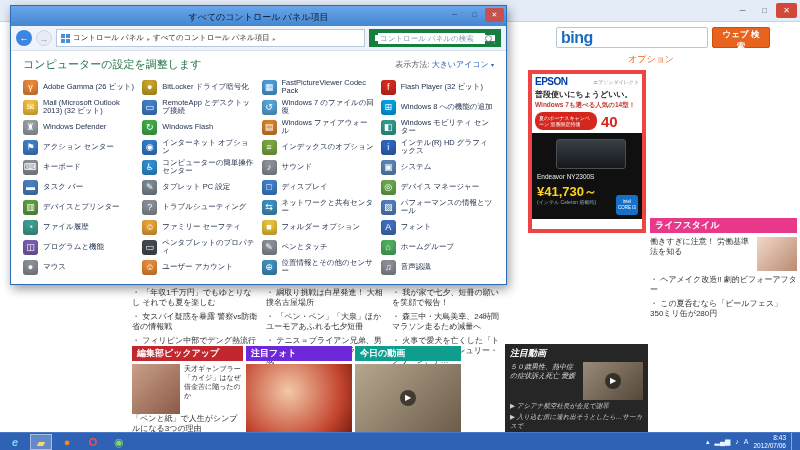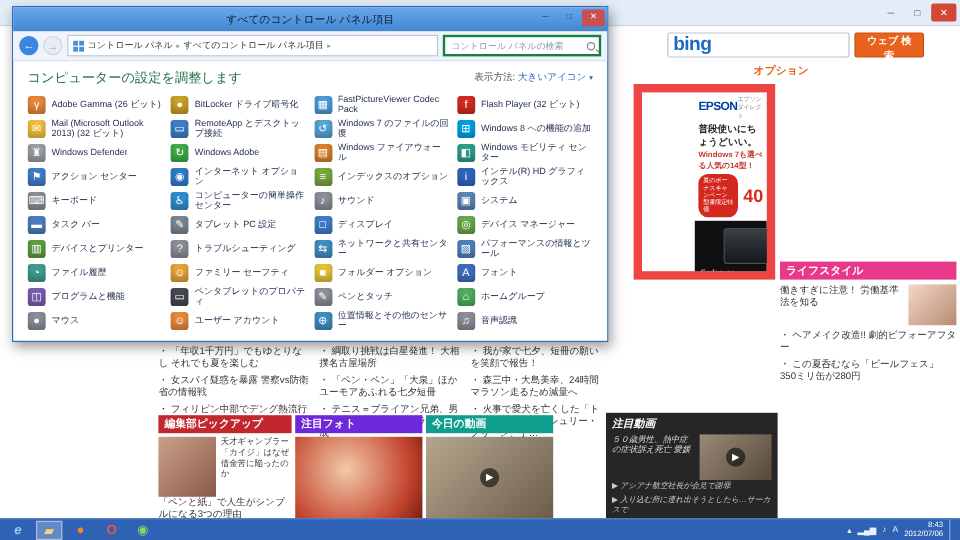--- a/index.html
+++ b/index.html
@@ -13,24 +13,24 @@
   .caps{position:absolute;right:3px;top:3px;display:flex;gap:1px;}
   .cap{width:21px;height:15px;font-size:8px;line-height:15px;text-align:center;color:#44506b;cursor:pointer;}
   .cap.close{background:#d14836;color:#fff;border-radius:2px;}
   .page{position:relative;height:410px;background:#fff;overflow:hidden;}
 
   
   .searchbar{display:flex;align-items:center;border:1px solid #b9c4d6;background:#fff;border-radius:2px;padding:0 4px;gap:4px;}
   .bing{font-weight:bold;font-size:16px;color:#1a6bbf;letter-spacing:-0.5px;}
   .sinput{flex:1;min-width:10px;border:0;outline:none;font-size:8px;height:14px;}
   .sbtn{background:#e8641e;color:#fff;border:1px solid #c8500e;font-size:8.5px;font-weight:bold;border-radius:2px;cursor:pointer;}
-  .opt{color:#e8641e;font-size:9px;text-decoration:none;cursor:pointer;font-weight:bold;}
-
-  
-  .ad{border:7px solid #ef4444;background:#fff;cursor:pointer;overflow:hidden;padding-left:44px;}
+  .opt{color:#e8641e;font-size:9px;text-decoration:none;cursor:pointer;}
+
+  
+  .ad{border:4px solid #ef4444;background:#fff;cursor:pointer;overflow:hidden;}
   .ad-top{display:flex;justify-content:space-between;align-items:center;padding:2px 3px 0 3px;}
   .epson{color:#003da5;font-weight:bold;font-size:10px;letter-spacing:-0.5px;}
   .epson-note{color:#888;font-size:5px;}
   .ad-head{font-size:8px;font-weight:bold;color:#222;padding:2px 3px 0 3px;}
   .ad-sub{font-size:6.5px;color:#c0392b;font-weight:bold;padding:1px 3px;}
   .ad-badges{display:flex;align-items:center;gap:4px;padding:1px 3px;}
   .ad-badge{background:#d4281e;color:#fff;font-size:5px;line-height:6px;border-radius:8px;padding:3px 4px;max-width:62px;}
   .ad-num{color:#d4281e;font-weight:bold;font-size:15px;}
   .ad-black{position:relative;background:#101010;height:86px;margin-top:2px;}
   .laptop{position:absolute;left:24px;top:6px;width:70px;height:30px;background:linear-gradient(#3a3f46,#15171b);border-radius:3px;border:1px solid #4a4f57;}
@@ -70,21 +70,21 @@
   .cp-caps{position:absolute;right:2px;top:2px;display:flex;gap:1px;}
   .wcap{width:19px;height:14px;font-size:7px;line-height:14px;text-align:center;color:#15305c;cursor:pointer;}
   .wcap.close{background:#c75050;color:#fff;border-radius:2px;}
   .cp-toolbar{height:25px;background:#f0f4fa;border-bottom:1px solid #d9e2ef;display:flex;align-items:center;padding:0 5px;gap:4px;}
   .navbtn{flex:none;width:16px;height:16px;border-radius:50%;font-size:9px;line-height:16px;text-align:center;cursor:pointer;}
   .back{background:#3a86e0;color:#fff;}
   .fwd{background:#e8edf5;color:#9aa7bd;border:1px solid #cdd7e6;}
   .crumb{flex:1;height:18px;background:#fff;border:1px solid #b9c7dd;display:flex;align-items:center;padding:0 4px;gap:3px;font-size:7.5px;color:#333;cursor:pointer;overflow:hidden;white-space:nowrap;}
   .crumb-icon{flex:none;width:9px;height:9px;background:linear-gradient(#fff,#fff) 4px 0/1px 100% no-repeat,linear-gradient(#fff,#fff) 0 4px/100% 1px no-repeat,#4a90d9;}
   .sep{color:#8a97ad;font-size:6px;}
-  .cpsearch{flex:none;width:132px;height:18px;background:#fff;border:2px solid #15803d;display:flex;align-items:center;padding:0 3px;}
+  .cpsearch{flex:none;width:132px;height:18px;background:#fff;border:6px solid #15803d;display:flex;align-items:center;padding:0 3px;}
   .cpsearch input{flex:1;border:0;outline:none;font-size:7.5px;color:#333;min-width:10px;}
   .cpsearch input::placeholder{color:#8a97ad;}
   .mag{flex:none;width:7px;height:7px;border:1px solid #7a8699;border-radius:50%;position:relative;}
   .mag:after{content:"";position:absolute;left:6px;top:6px;width:4px;height:1px;background:#7a8699;transform:rotate(45deg);}
   .cp-body{padding:5px 12px 0 12px;}
   .cp-headrow{display:flex;justify-content:space-between;align-items:center;height:16px;}
   .cp-heading{font-size:11px;color:#1e7145;}
   .viewby{font-size:8px;color:#555;}
   .vval{color:#2a64c0;cursor:pointer;text-align:right;}
   .varrow{color:#2a64c0;font-size:6px;}
@@ -275,21 +275,21 @@
           <div class="cp-item">
             <span class="cp-ic" style="background: rgb(0, 162, 232);">⊞</span>
             <span class="cp-lb">Windows 8 への機能の追加</span>
           </div>
           <div class="cp-item">
             <span class="cp-ic" style="background: rgb(154, 160, 166);">♜</span>
             <span class="cp-lb">Windows Defender</span>
           </div>
           <div class="cp-item">
             <span class="cp-ic" style="background: rgb(63, 174, 73);">↻</span>
-            <span class="cp-lb">Windows Adobe</span>
+            <span class="cp-lb">Windows Flash</span>
           </div>
           <div class="cp-item">
             <span class="cp-ic" style="background: rgb(217, 130, 43);">▤</span>
             <span class="cp-lb">Windows ファイアウォール</span>
           </div>
           <div class="cp-item">
             <span class="cp-ic" style="background: rgb(47, 158, 143);">◧</span>
             <span class="cp-lb">Windows モビリティ センター</span>
           </div>
           <div class="cp-item">

